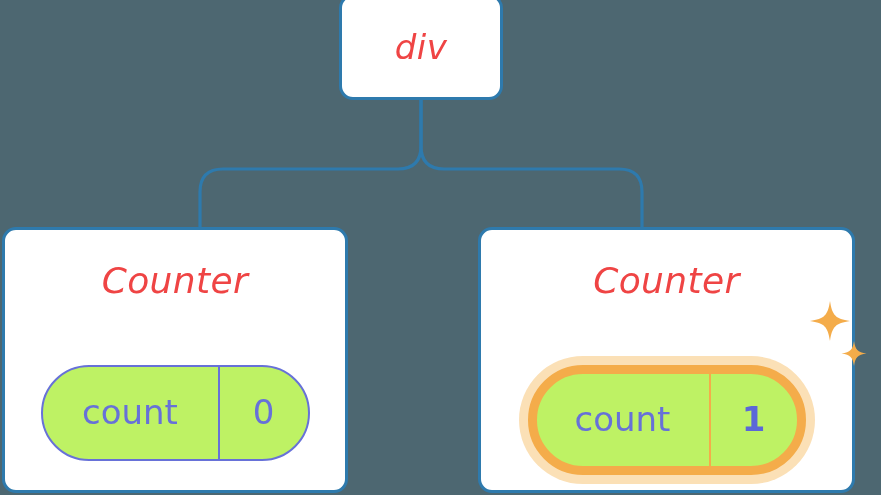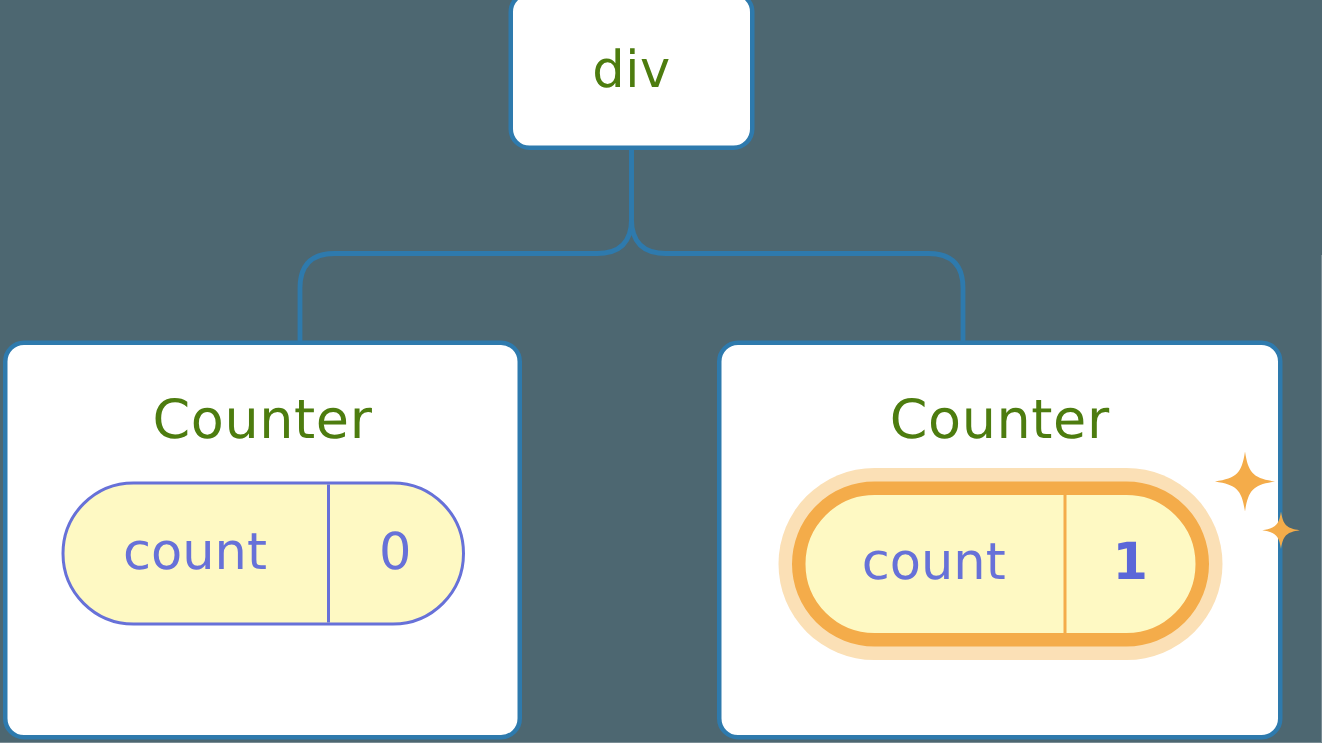--- a/index.html
+++ b/index.html
@@ -50,25 +50,26 @@
     height: 266px;
   }
   .node-child-right {
     left: 478px;
     top: 227px;
     width: 377px;
     height: 266px;
   }
 
   .node-title {
-    color: #4d7c0f;
+    color: #ef4444;
     font-size: 36px;
     line-height: 1;
     letter-spacing: 0.4px;
     white-space: nowrap;
+    font-style: italic;
   }
   .node-root .node-title {
     font-size: 34px;
   }
   .node-child-left .node-title,
   .node-child-right .node-title {
     margin-top: 33px;
   }
 
   
@@ -76,25 +77,26 @@
     position: relative;
     margin-top: 22px;
     display: flex;
     align-items: center;
     justify-content: center;
   }
   .pill {
     position: relative;
     display: flex;
     align-items: stretch;
-    background: #fef9c3;
+    background: #bef264;
     border: 2px solid #6771d8;
     border-radius: 999px;
     height: 96px;
     box-sizing: border-box;
+    margin-top: 44px;
   }
   .pill-key, .pill-val {
     display: flex;
     align-items: center;
     justify-content: center;
     color: #6771d8;
     font-size: 34px;
     line-height: 1;
     box-sizing: border-box;
   }

